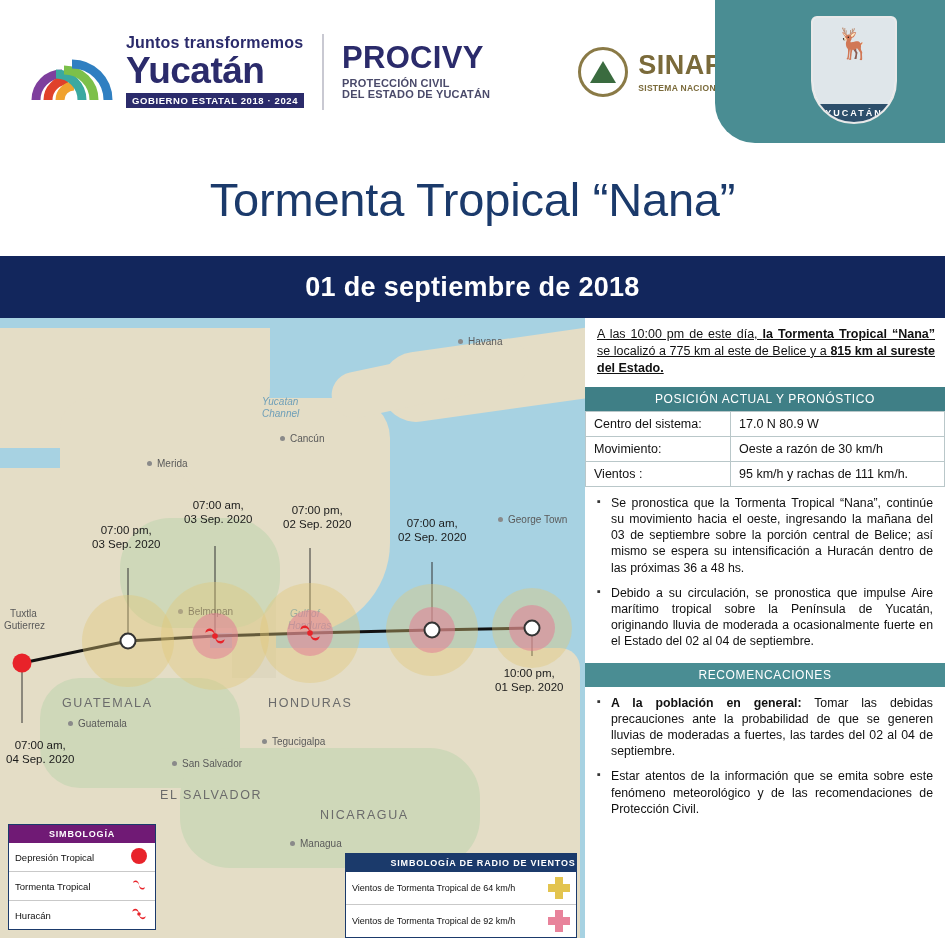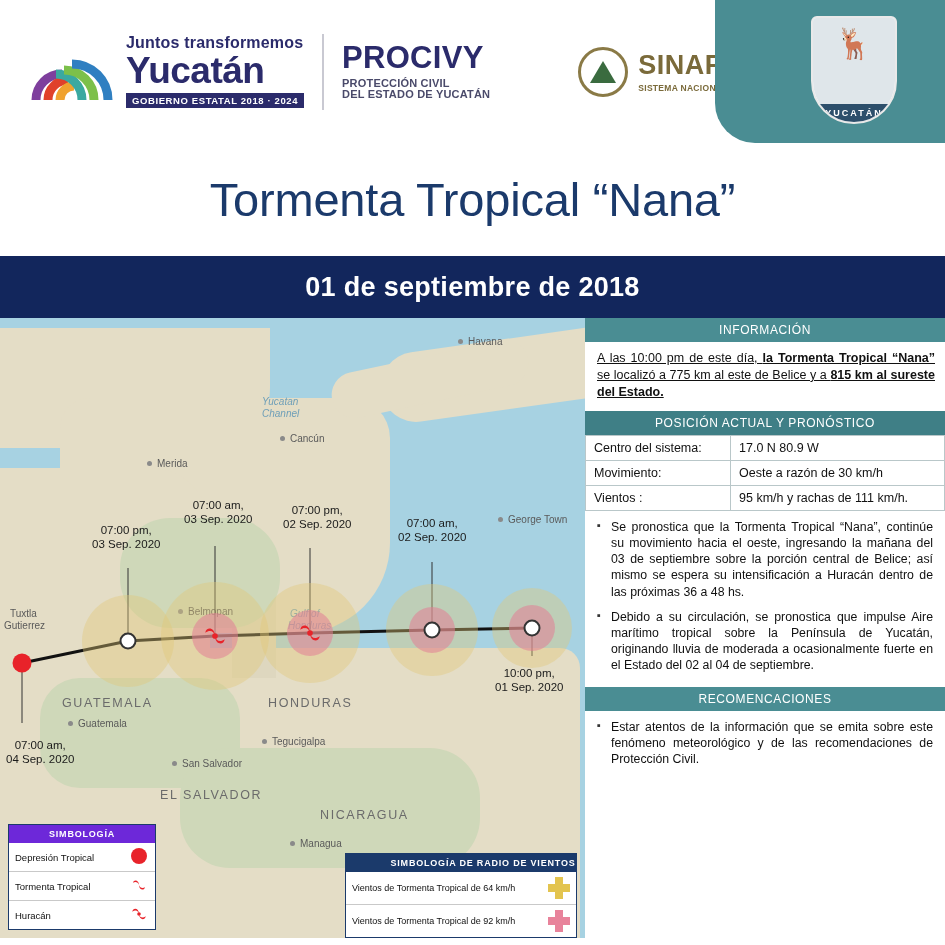--- a/index.html
+++ b/index.html
@@ -125,21 +125,21 @@
     position: absolute; font-size: 11.5px; color: #1a1a1a; line-height: 1.25;
     text-align: center; white-space: nowrap;
   }
 
   
   .legend {
     position: absolute; left: 8px; bottom: 8px; width: 148px;
     border: 1px solid #1b3a6b; background: #fff;
   }
   .legend-title {
-    background: #6d28d9; color: #fff; font-size: 9px; font-weight: bold;
+    background: #701a75; color: #fff; font-size: 9px; font-weight: bold;
     text-align: center; padding: 4px 0; letter-spacing: .8px;
   }
   .legend-row {
     display: flex; align-items: center; justify-content: space-between;
     font-size: 9.5px; color: #111; padding: 4px 6px; border-bottom: 1px solid #c9c9c9;
   }
   .legend-row:last-child { border-bottom: none; }
 
   .legend2 {
     position: absolute; left: 345px; bottom: 0px; width: 232px;
@@ -395,21 +395,20 @@
           <span>Vientos de Tormenta Tropical de 92 km/h</span>
           <span class="swatch sw-cross pinkc">
               <i class="h"></i>
               <i class="v"></i>
             </span>
         </div>
       </div>
     </div>
 
     <div class="panel">
-      <div class="panel-head">INFORMACIÓN</div>
       <div class="info-text">
         <span>A las 10:00 pm de este día, </span><b>la Tormenta Tropical “Nana”</b><span> se localizó a 775 km al este de Belice y a </span><b>815 km al sureste del Estado.</b>
       </div>
 
       <div class="panel-head dark">POSICIÓN ACTUAL Y PRONÓSTICO</div>
       <table class="tbl">
         <tbody>
             <tr>
           <td class="k">Centro del sistema:</td>
           <td>17.0 N  80.9 W</td>
@@ -425,17 +424,18 @@
       </tbody>
         </table>
 
       <ul class="bullets">
         <li>Se pronostica que la Tormenta Tropical “Nana”, continúe su movimiento hacia el oeste, ingresando la mañana del 03 de septiembre sobre la porción central de Belice; así mismo se espera  su intensificación a Huracán dentro de las próximas 36 a 48 hs.</li>
         <li>Debido a su circulación, se pronostica que impulse Aire marítimo tropical sobre la Península de Yucatán, originando lluvia de moderada a ocasionalmente fuerte en el Estado del 02 al 04 de septiembre.</li>
       </ul>
 
       <div class="panel-head">RECOMENCACIONES</div>
       <ul class="bullets">
+        <li><b>A la población en general:</b><span> Tomar las debidas precauciones ante la probabilidad de que se generen lluvias de moderadas a fuertes, las tardes del 02 al 04 de septiembre.</span></li>
         <li>Estar atentos de la información que se emita sobre este fenómeno meteorológico y de las recomendaciones de Protección Civil.</li>
       </ul>
     </div>
   </div>
 </div>
 
 </body></html>

